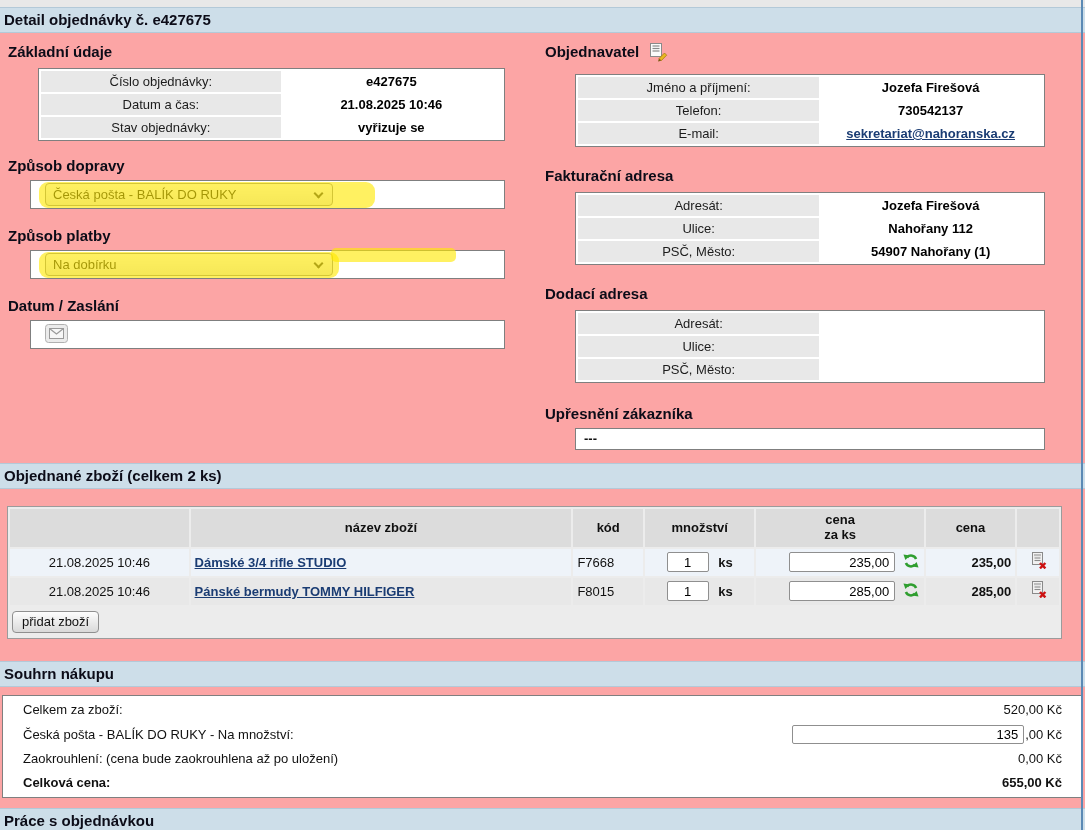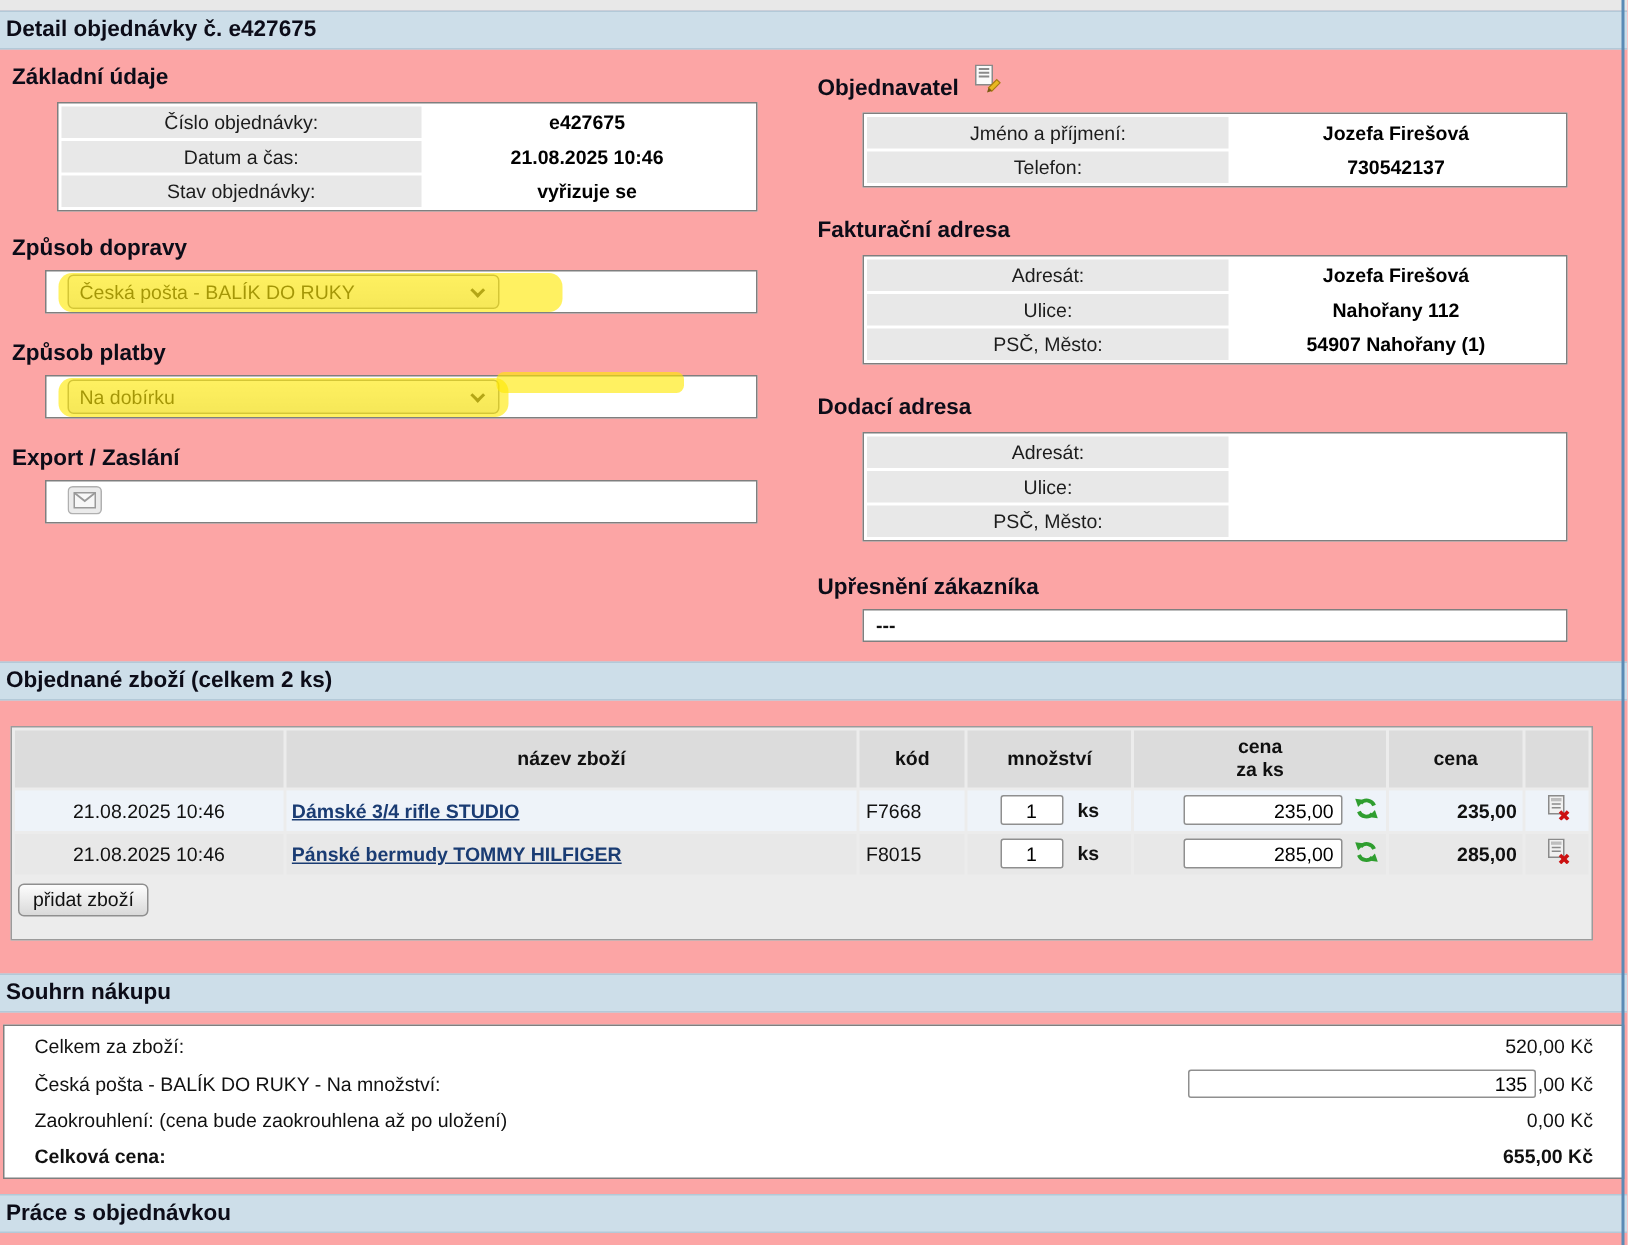--- a/index.html
+++ b/index.html
@@ -39,21 +39,21 @@
     background:linear-gradient(#fdfdfd,#e7e7e7); padding:1px 26px 2px 7px;
   }
   .chev { position:absolute; right:11px; top:7px; width:7px; height:7px;
     border-right:2px solid #3a3a3a; border-bottom:2px solid #3a3a3a; transform:rotate(45deg); pointer-events:none; }
   .hl { position:absolute; background:rgba(255,232,0,0.62); border-radius:9px; pointer-events:none; z-index:3; }
 
   
   .exportbox { border:1px solid #7f7f7f; background:#fff; height:29px; padding:3px 0 0 14px; display:flex; align-items:flex-start; }
   .mailbtn { display:inline-block; cursor:pointer; }
 
-  .headrow { display:flex; align-items:flex-end; gap:9px; }
+  .headrow { display:flex; align-items:flex-start; gap:9px; }
 
   .notebox { border:1px solid #7f7f7f; background:#fff; height:22px; padding:2px 8px; font-size:13px; font-weight:bold; }
 
   
   .items-panel { margin:17px 23px 0 7px; border:1px solid #9b9b9b; background:#ececec; padding-bottom:1px; }
   table.items { width:100%; border-collapse:separate; border-spacing:2px; font-size:13px; }
   table.items th { background:#dcdcdc; font-weight:bold; text-align:center; padding:4px 4px; color:#101010; vertical-align:middle; }
   table.items th.two-line { white-space:pre-line; line-height:1.15; }
   table.items td { padding:3px 4px; height:27px; vertical-align:middle; }
   tr.item-row-0 td { background:#eef3f9; }
@@ -63,21 +63,21 @@
   td.c-code { text-align:left; padding-left:8px; }
   td.c-qty { text-align:center; }
   td.c-qty input { width:42px; height:20px; text-align:center; font-size:13px; border:1px solid #8f8f8f; border-radius:2px; margin-right:6px; }
   td.c-qty b { font-weight:bold; }
   td.c-unit { text-align:right; }
   td.c-unit input { width:106px; height:20px; text-align:right; font-size:13px; border:1px solid #8f8f8f; border-radius:2px; padding-right:5px; vertical-align:middle; }
   td.c-unit .icon-refresh { vertical-align:middle; margin-left:3px; cursor:pointer; }
   td.c-price { text-align:right; font-weight:bold; padding-right:8px; }
   td.c-del { text-align:center; }
   .add-btn {
-    margin:4px 0 14px 4px; font-size:13px; font-family:inherit; color:#111;
+    margin:4px 0 4px 4px; font-size:13px; font-family:inherit; color:#111;
     border:1px solid #8f8f8f; border-radius:4px; background:linear-gradient(#fdfdfd,#d9d9d9);
     padding:2px 9px 3px 9px; cursor:pointer;
   }
 
   
   .summary-box { margin:8px 2px 0 2px; border:1px solid #7f7f7f; background:#fff; padding:2px 12px; }
   .summary-box .srow { display:flex; align-items:center; padding:3px 8px; font-size:13px; min-height:24px; }
   .summary-box .srow .slabel { flex:1; }
   .summary-box .srow .sval { text-align:right; }
   .summary-box .srow.total .slabel, .summary-box .srow.total .sval { font-weight:bold; }
@@ -129,21 +129,21 @@
         <span class="selwrap">
           <select class="ui-select">
             <option>Na dobírku</option>
           </select>
           <span class="chev"></span>
         </span>
         <span class="hl" style="left:8px; top:1px; width:300px; height:26px;"></span>
         <span class="hl" style="left:300px; top:-3px; width:125px; height:14px; border-radius:5px;"></span>
       </div>
 
-      <h3 class="sub mt18">Export / Zaslání</h3>
+      <h3 class="sub mt18">Datum / Zaslání</h3>
       <div class="exportbox mt6" style="margin-left:22px; width:475px;">
         <span class="mailbtn">
           <svg width="23" height="19" viewBox="0 0 23 19">
             <rect x="0.5" y="0.5" width="22" height="18" rx="3" fill="#ebebeb" stroke="#b0b0b0"></rect>
             <rect x="4.5" y="4.5" width="14" height="10" fill="#f7f7f7" stroke="#9a9a9a"></rect>
             <polyline points="4.5,4.5 11.5,10 18.5,4.5" fill="none" stroke="#9a9a9a" stroke-width="1.2"></polyline>
           </svg>
         </span>
       </div>
     </div>
@@ -163,20 +163,24 @@
         </span>
       </div>
       <div class="infobox mt8" style="margin-left:30px; width:470px;">
         <div class="row">
           <div class="lbl">Jméno a příjmení:</div>
           <div class="val">Jozefa Firešová</div>
         </div>
         <div class="row">
           <div class="lbl">Telefon:</div>
           <div class="val">730542137</div>
+        </div>
+        <div class="row">
+          <div class="lbl">E-mail:</div>
+          <div class="val"><a href="#">sekretariat@nahoranska.cz</a></div>
         </div>
       </div>
 
       <h3 class="sub mt20">Fakturační adresa</h3>
       <div class="infobox mt8" style="margin-left:30px; width:470px;">
         <div class="row">
           <div class="lbl">Adresát:</div>
           <div class="val">Jozefa Firešová</div>
         </div>
         <div class="row">

